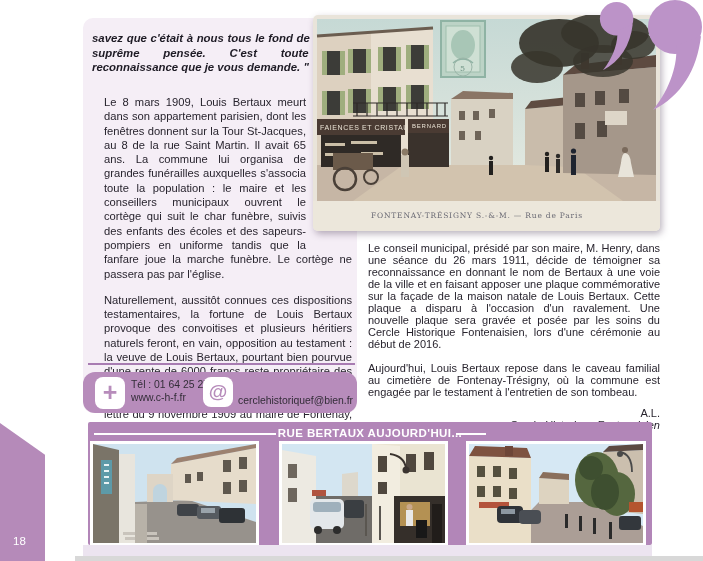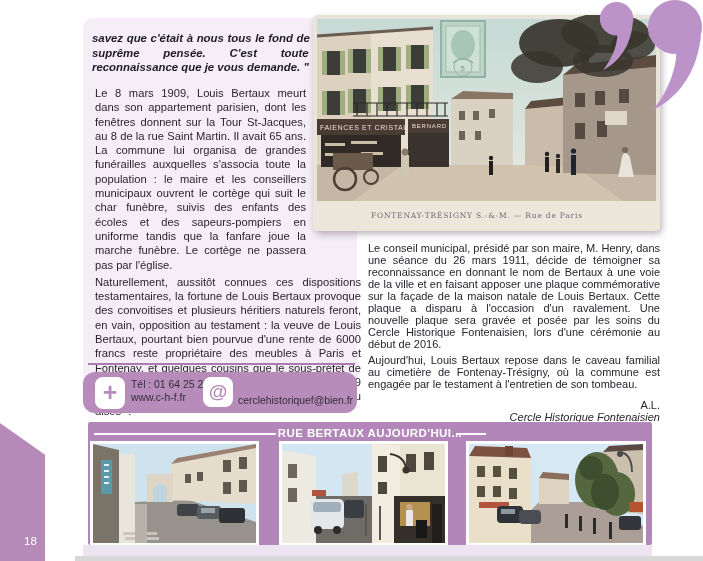--- a/index.html
+++ b/index.html
@@ -8,26 +8,26 @@
 
   .light-panel{position:absolute;left:83px;top:18px;width:274px;height:395px;
                background:#f5eef6;border-radius:10px;}
 
   
   .lead-quote{position:absolute;left:92px;top:31px;width:250px;
               font-size:11.4px;line-height:14.6px;font-weight:bold;font-style:italic;
               text-align:justify;color:#1d1a24;}
   .left-col{position:absolute;left:92px;top:83px;width:272px;
             font-size:11.2px;line-height:14.3px;text-align:justify;color:#28242e;}
-  .left-col p{margin:3px;}
+  .left-col p{margin:12px;}
   .wrap-spacer{float:right;width:58px;height:161px;}
   .right-col{position:absolute;left:368px;top:242px;width:292px;
              font-size:11px;line-height:12px;text-align:justify;color:#28242e;}
   .right-col p{margin:0;}
-  .right-col .p2{margin-top:4px;}
+  .right-col .p2{margin-top:12px;}
   .signature{margin-top:9px;text-align:right;}
   .sig-org{font-style:italic;}
 
   
   .postcard{position:absolute;left:313px;top:15px;width:347px;height:216px;
             border-radius:5px;overflow:hidden;box-shadow:2px 3px 7px rgba(60,40,70,.35);}
   .big-quotes{position:absolute;left:598px;top:0px;z-index:6;}
 
   
   .divider{position:absolute;left:88px;top:363px;width:267px;height:2px;background:#a87cb2;}
@@ -53,21 +53,21 @@
   .photo svg{display:block;}
   .ph1{left:2px;width:163px;}
   .ph2{left:191px;width:163px;}
   .ph3{left:378px;width:174px;}
 
   
   .bottom-strip{position:absolute;left:83px;top:545px;width:569px;height:11px;background:#ece4f0;}
   .grey-strip{position:absolute;left:75px;top:556px;width:628px;height:5px;background:#d8d8d8;}
   .page-tab{position:absolute;left:0;top:423px;width:45px;height:138px;background:#b58ab9;
             clip-path:polygon(0 0,100% 23%,100% 100%,0 100%);z-index:2;}
-  .page-num{position:absolute;left:24px;bottom:14px;color:#ffffff;font-size:11.5px;}
+  .page-num{position:absolute;left:13px;bottom:14px;color:#ffffff;font-size:11.5px;}
 </style>
 </head>
 <body>
 
 <div id="page">
 
   <div class="light-panel"></div>
 
   <div class="lead-quote">savez que c'était à nous tous le fond de notre suprême pensée. C'est toute la reconnaissance que je vous demande. "</div>
 

